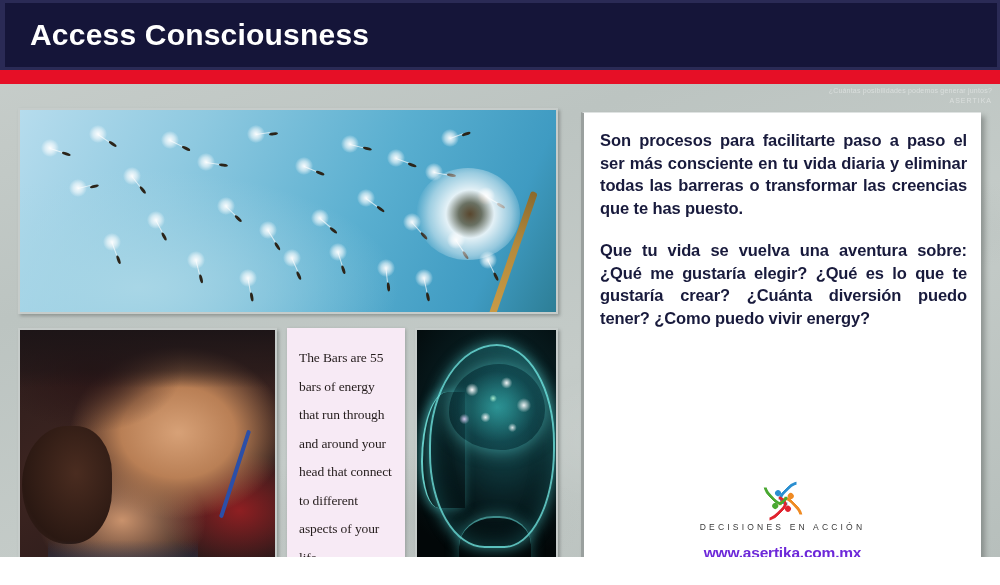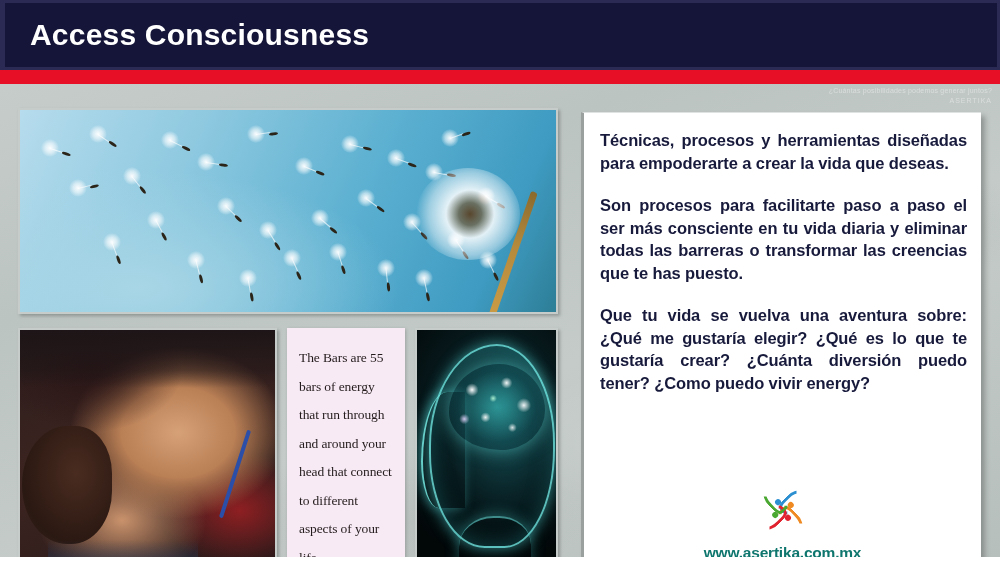--- a/index.html
+++ b/index.html
@@ -339,21 +339,21 @@
     font-size: 14px;
     color: #3a3a3a;
   }
   #logo-tagline {
     color: #3a3a3a;
     font-size: 8.5px;
     letter-spacing: 3.2px;
     margin-top: -3px;
   }
   #logo-url {
-    color: #0f766e;
+    color: #6d28d9;
     font-size: 15.5px;
     font-weight: bold;
     margin-top: 12px;
     letter-spacing: -0.2px;
   }
 </style>
 </head>
 <body>
 
 <div id="slide">
@@ -525,21 +525,20 @@
   </div>
 
   <div class="photo" id="photo-brain">
     <div id="brain-head"></div>
     <div id="brain-face"></div>
     <div id="brain-mass"></div>
     <div id="brain-neck"></div>
   </div>
 
   <div id="panel-content">
-    <p class="body-para">Técnicas, procesos y herramientas diseñadas para empoderarte a crear la vida que deseas.</p>
     <p class="body-para">Son procesos para facilitarte paso a paso el ser más consciente en tu vida diaria y eliminar todas las barreras o transformar las creencias que te has puesto.</p>
     <p class="body-para">Que tu vida se vuelva una aventura sobre: ¿Qué me gustaría elegir? ¿Qué es lo que te gustaría crear? ¿Cuánta diversión puedo tener?  ¿Como puedo vivir energy?</p>
 
     <div id="logo-block">
       <div id="logo-mark">
         <div class="figure f-blue">
             <i class="ball"></i>
             <i class="body"></i>
           </div>
         <div class="figure f-orange">
@@ -548,17 +547,18 @@
           </div>
         <div class="figure f-red">
             <i class="ball"></i>
             <i class="body"></i>
           </div>
         <div class="figure f-green">
             <i class="ball"></i>
             <i class="body"></i>
           </div>
       </div>
+      <div id="logo-tagline">DECISIONES EN ACCIÓN</div>
       <div id="logo-url">www.asertika.com.mx</div>
     </div>
   </div>
 
 </div>
 
 </body></html>

